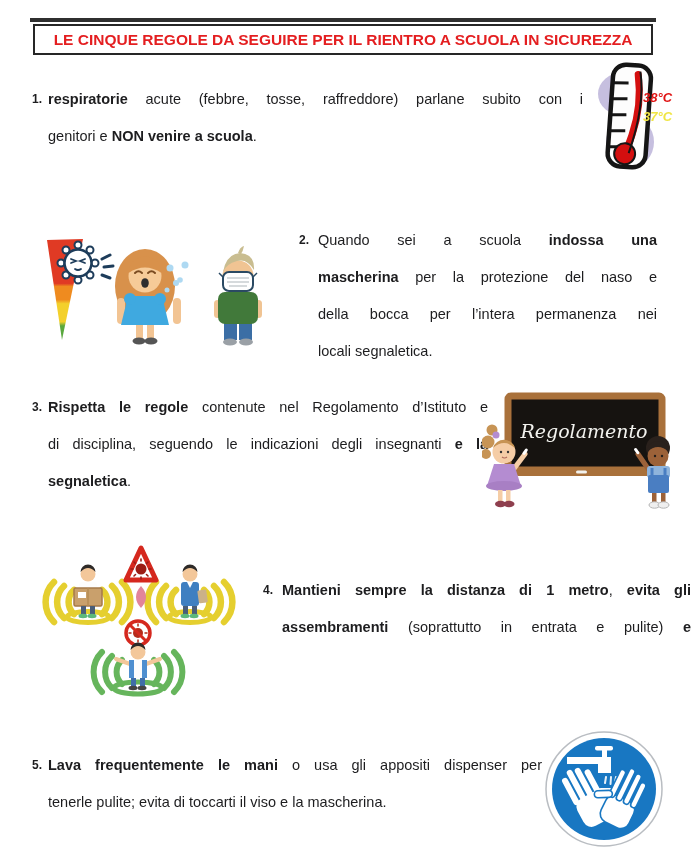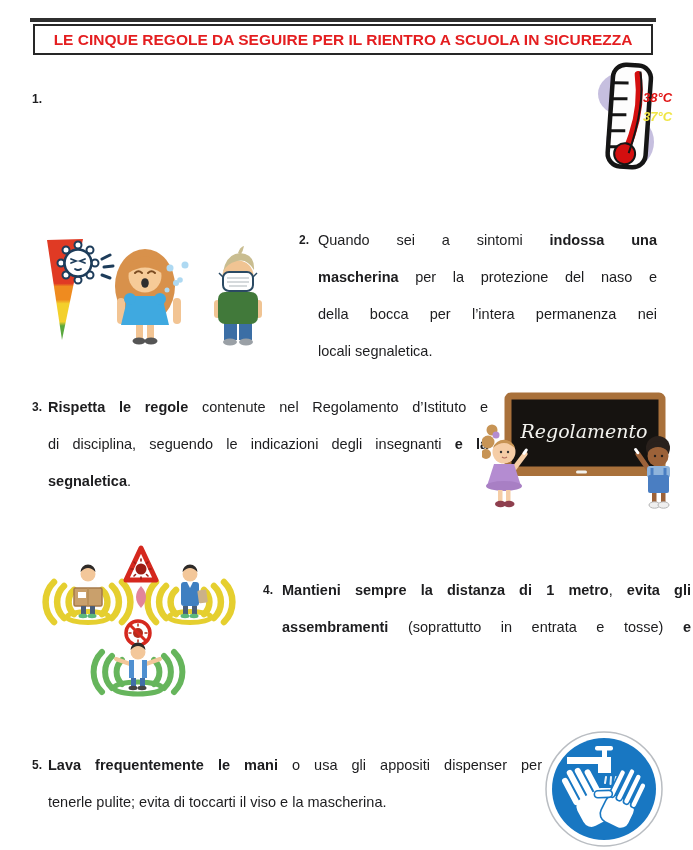--- a/index.html
+++ b/index.html
@@ -42,20 +42,22 @@
 
   <div class="top-bar"></div>
 
   <div class="title-box">
     <span class="title">LE CINQUE REGOLE DA SEGUIRE PER IL RIENTRO A SCUOLA IN SICUREZZA</span>
   </div>
 
   <section class="rule r1">
     <span class="num">1.</span>
     <div class="ptext">
+        <div class="line"><span class="b">respiratorie</span><span> acute (febbre, tosse, raffreddore) parlane subito con i</span></div>
+        <div class="line last"><span>genitori e </span><span class="b">NON venire a scuola</span><span>.</span></div>
       </div>
   </section>
 
   <svg class="illus i-thermo" width="95" height="118" viewBox="0 0 95 118">
     <ellipse cx="30" cy="34" rx="26" ry="22" fill="#b3aad4" opacity="0.75"></ellipse>
     <ellipse cx="36" cy="82" rx="24" ry="26" fill="#b3aad4" opacity="0.75"></ellipse>
     <g transform="rotate(4 35 60)">
       <rect x="16" y="5" width="38" height="102" rx="13" fill="#fdfdfd" stroke="#151515" stroke-width="4.5"></rect>
       <g stroke="#151515" stroke-width="3">
         <line x1="17" y1="24" x2="32" y2="23"></line>
@@ -68,21 +70,21 @@
       <circle cx="33" cy="94" r="10.5" fill="#d40f0f" stroke="#151515" stroke-width="2"></circle>
       <path d="M43 11 C48 34 46 60 37 93" fill="none" stroke="#151515" stroke-width="2"></path>
     </g>
     <text x="49" y="42" font-size="13" font-weight="bold" font-style="italic" fill="#e01414">38°C</text>
     <text x="49" y="61" font-size="13" font-weight="bold" font-style="italic" fill="#f0e544">37°C</text>
   </svg>
 
   <section class="rule r2">
     <span class="num">2.</span>
     <div class="ptext">
-        <div class="line"><span>Quando sei a sintomi </span><span class="b">indossa una</span></div>
+        <div class="line"><span>Quando sei a scuola </span><span class="b">indossa una</span></div>
         <div class="line"><span class="b">mascherina</span><span> per la protezione del naso e</span></div>
         <div class="line"><span>della bocca per l’intera permanenza nei</span></div>
         <div class="line last"><span>locali segnaletica.</span></div>
       </div>
   </section>
 
   <svg class="illus i-kids" width="258" height="128" viewBox="0 0 258 128">
     <defs>
       <linearGradient id="wedgeGrad" x1="0" y1="0" x2="0" y2="1">
         <stop offset="0" stop-color="#e03a24"></stop>
@@ -312,21 +314,21 @@
       <rect x="118" y="144" width="5" height="9" fill="#3f6ea8"></rect>
       <ellipse cx="111" cy="154" rx="4.5" ry="2.2" fill="#444444"></ellipse>
       <ellipse cx="120" cy="154" rx="4.5" ry="2.2" fill="#444444"></ellipse>
     </g>
   </svg>
 
   <section class="rule r4">
     <span class="num">4.</span>
     <div class="ptext">
         <div class="line"><span class="b">Mantieni sempre la distanza di 1 metro</span><span>, </span><span class="b">evita gli</span></div>
-        <div class="line"><span class="b">assembramenti</span><span> (soprattutto in entrata e tosse) </span><span class="b">e</span></div>
+        <div class="line"><span class="b">assembramenti</span><span> (soprattutto in entrata e pulite) </span><span class="b">e</span></div>
       </div>
   </section>
 
   <section class="rule r5">
     <span class="num">5.</span>
     <div class="ptext">
         <div class="line"><span class="b">Lava frequentemente le mani</span><span> o usa gli appositi dispenser per</span></div>
         <div class="line last"><span>tenerle pulite; evita di toccarti il viso e la mascherina.</span></div>
       </div>
   </section>

